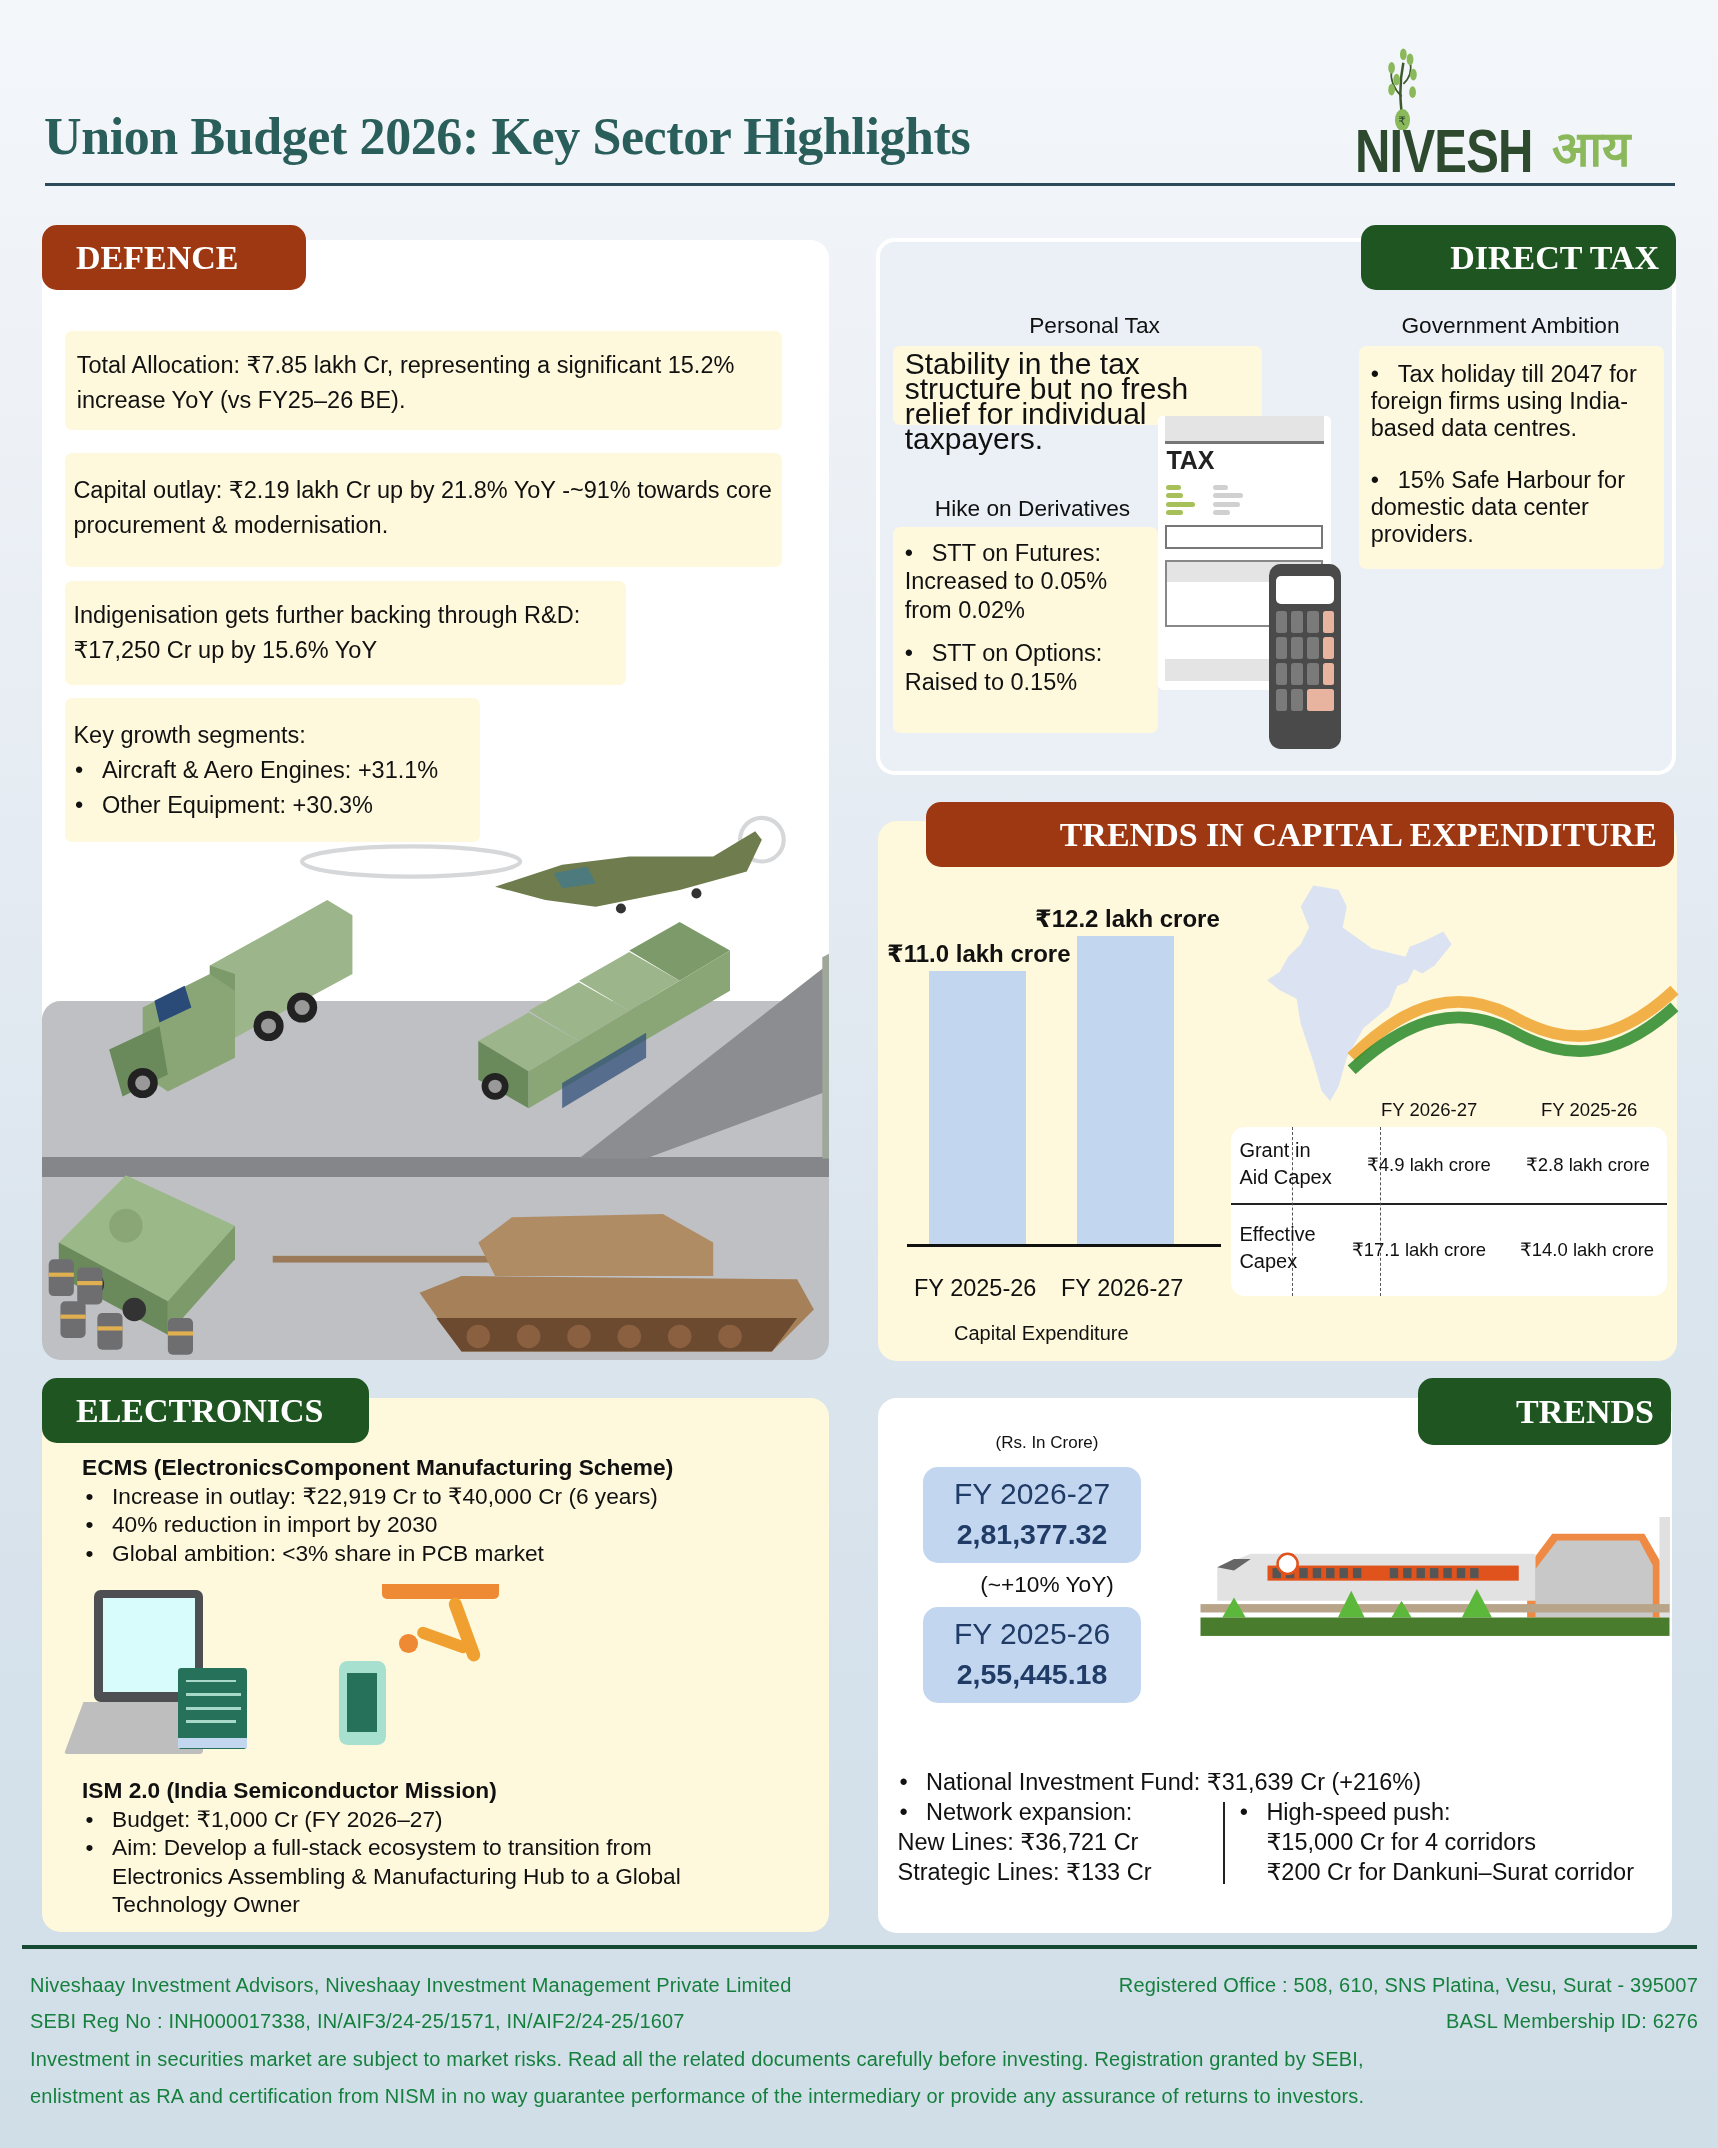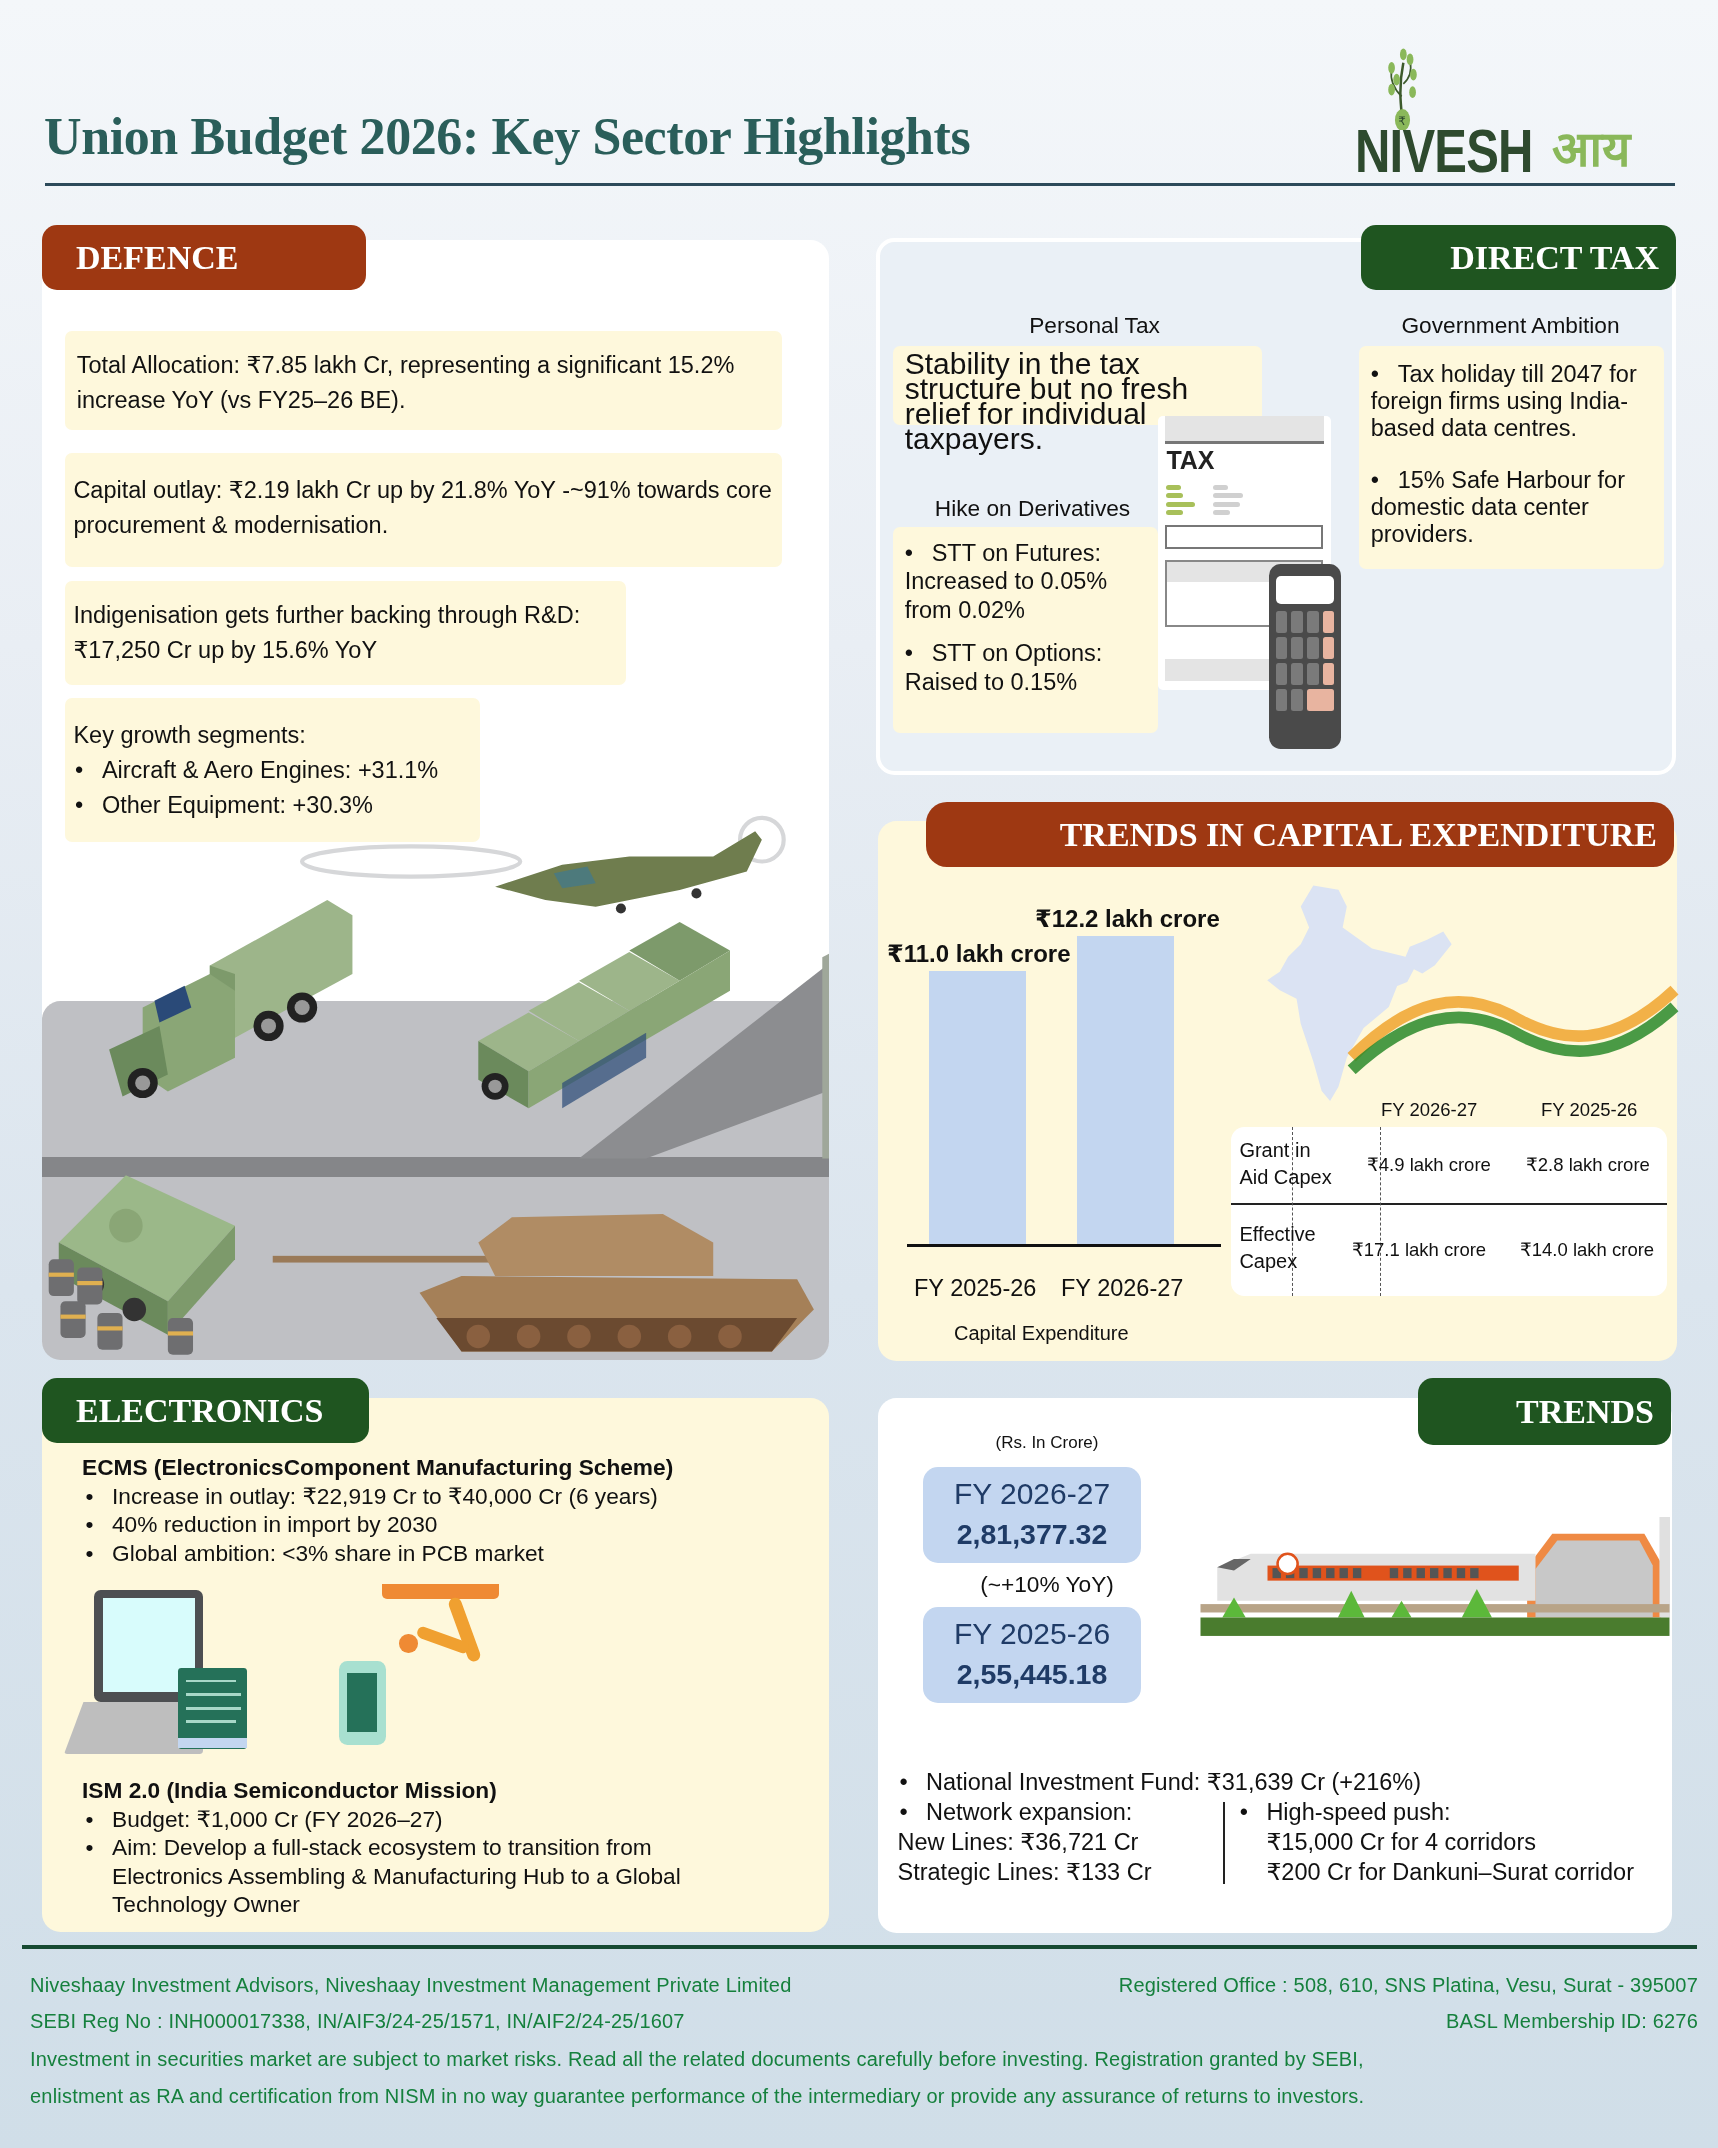--- a/index.html
+++ b/index.html
@@ -80,21 +80,21 @@
     <ellipse cx="22" cy="52" rx="4" ry="7" fill="#8ab85a"></ellipse>
     <ellipse cx="47" cy="55" rx="4" ry="7" fill="#8ab85a"></ellipse>
     <ellipse cx="35" cy="88" rx="9" ry="13" fill="#8ab85a"></ellipse>
     <text x="30" y="94" font-size="14" fill="#2e4a2e" font-family="DejaVu Sans, sans-serif">₹</text>
   </svg>
 </div>
 <div class="abs logo-text">NIVESH</div>
 <div class="abs logo-hindi">आय</div>
 
 <div class="abs panel panel-white" style="left:42px;top:240px;width:787px;height:1119px;"></div>
-<div class="abs pill pill-brown serif" style="left:42px;top:225px;width:324px;height:65px;text-align:right;">DEFENCE</div>
+<div class="abs pill pill-brown serif" style="left:42px;top:225px;width:264px;height:65px;text-align:right;">DEFENCE</div>
 
 <div class="abs card" style="left:65px;top:331px;width:717px;height:99px;padding:17px 11.7px;">
   <span>Total Allocation: ₹7.85 lakh Cr, representing a significant 15.2% increase YoY (vs FY25–26 BE).</span>
 </div>
 <div class="abs card" style="left:65px;top:453px;width:717px;height:114px;padding:20px 8.4px;">
   <span>Capital outlay: ₹2.19 lakh Cr up by  21.8% YoY -~91% towards core procurement &amp; modernisation.</span>
 </div>
 <div class="abs card" style="left:65px;top:581px;width:561px;height:104px;padding:17px 8.4px;">
   <span>Indigenisation gets further backing through R&amp;D: ₹17,250 Cr up by 15.6% YoY</span>
 </div>
@@ -242,21 +242,21 @@
   </div>
 </div>
 
 <div class="abs sub-head" style="left:1376px;top:312px;width:269px;">Government Ambition</div>
 <div class="abs card" style="left:1359px;top:346px;width:305px;height:223px;padding:15px 11.7px;line-height:27px;font-size:23.5px;">
   <div><span style="display:inline-block;width:27px;">•</span><span>Tax holiday till 2047 for foreign firms using India-based data centres.</span></div>
   <div style="margin-top:25px;"><span style="display:inline-block;width:27px;">•</span><span>15% Safe Harbour for domestic data center providers.</span></div>
 </div>
 
 <div class="abs panel panel-cream" style="left:878px;top:821px;width:799px;height:540px;"></div>
-<div class="abs pill pill-brown serif" style="left:926px;top:802px;width:748px;height:65px;justify-content:flex-end;padding-right:17px;font-size:34px;border-radius:21px;">TRENDS IN CAPITAL EXPENDITURE</div>
+<div class="abs pill pill-brown serif" style="left:926px;top:802px;width:748px;height:65px;justify-content:flex-end;padding-right:17px;font-size:34px;">TRENDS IN CAPITAL EXPENDITURE</div>
 
 <div class="abs bar-label" style="left:887px;top:940px;">₹11.0 lakh crore</div>
 <div class="abs bar-label" style="left:1035px;top:905px;">₹12.2 lakh crore</div>
 <div class="abs bar" style="left:929px;top:971px;width:97px;height:273px;"></div>
 <div class="abs bar" style="left:1077px;top:936px;width:97px;height:308px;"></div>
 <div class="abs axis" style="left:907px;top:1244px;width:314px;"></div>
 <div class="abs xtick" style="left:914px;top:1275px;">FY 2025-26</div>
 <div class="abs xtick" style="left:1061px;top:1275px;">FY 2026-27</div>
 <div class="abs" style="left:954px;top:1322px;font-size:20px;">Capital Expenditure</div>
 

